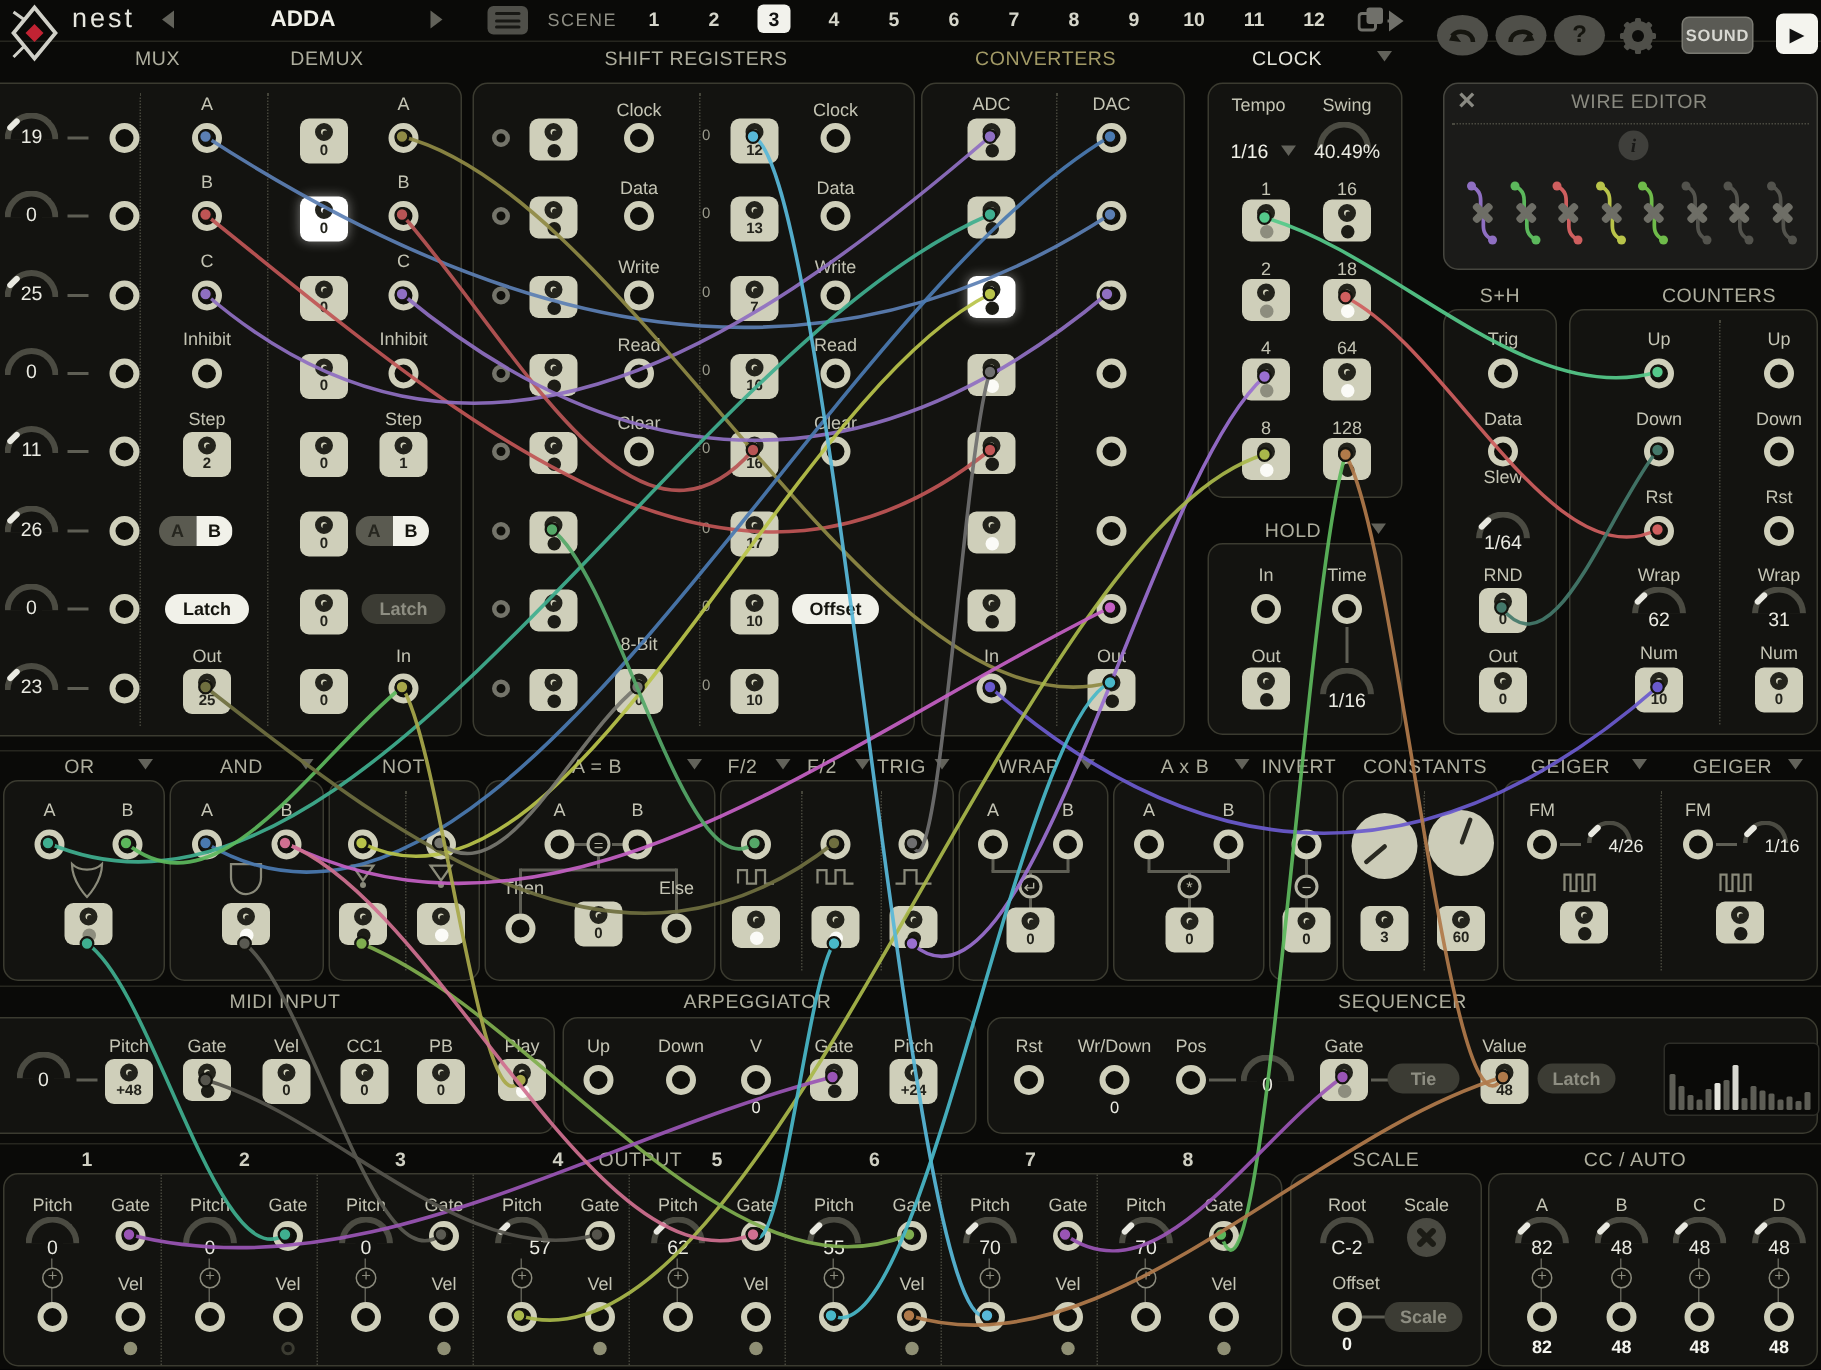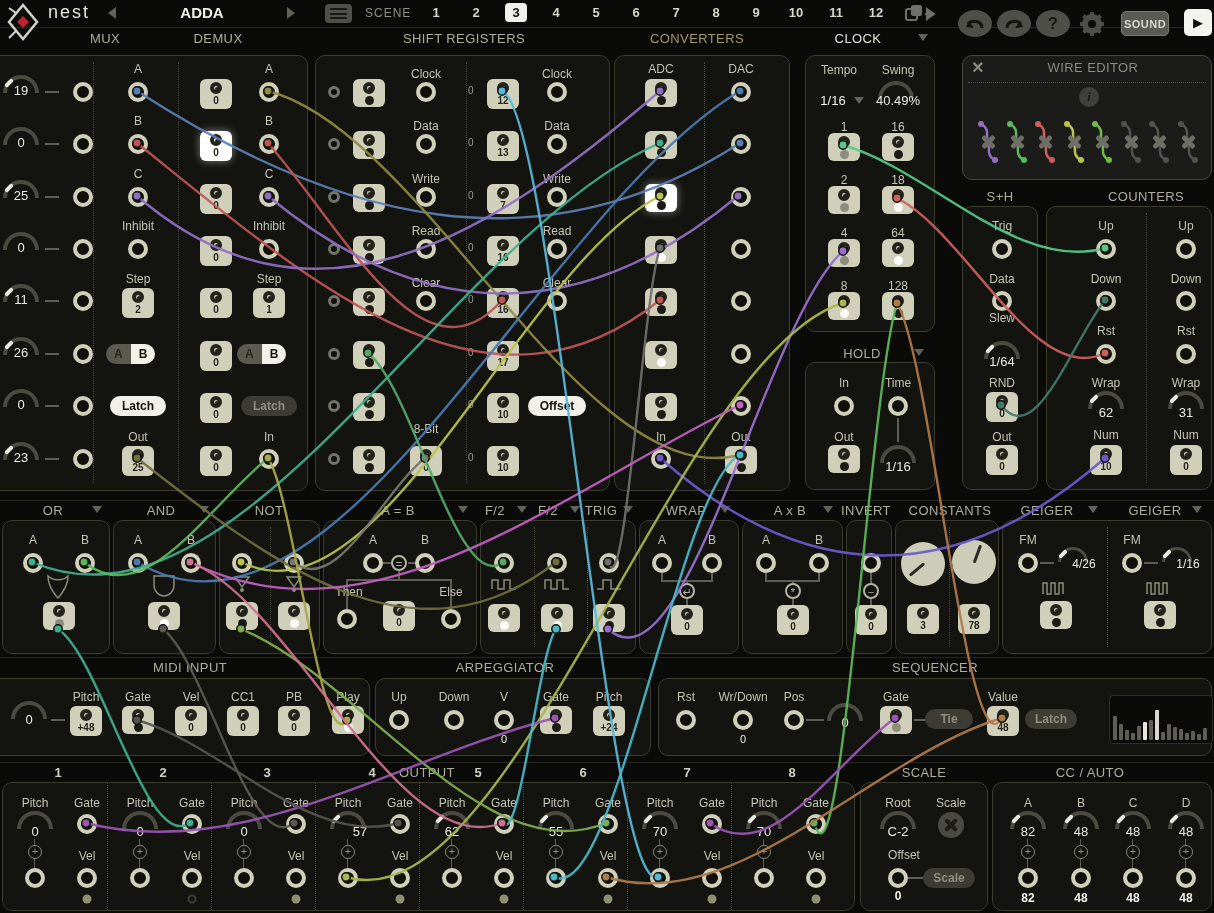--- a/index.html
+++ b/index.html
@@ -918,21 +918,21 @@
       </span>
 <span class="bknob" style="left:56px;top:19px">
         <i style="transform:rotate(20deg)"></i>
       </span>
 <span class="socket" style="left:11px;top:83px">
         <span class="ring"></span>
         <span class="val">3</span>
       </span>
 <span class="socket" style="left:62px;top:83px">
         <span class="ring"></span>
-        <span class="val">78</span>
+        <span class="val">60</span>
       </span>
 </div>
 
 <div class="panel" style="left:1002px;top:520px;width:210px;height:134px">
 <div class="vdot" style="left:104px"></div>
 <span class="lbl" style="left:25px;top:12px">FM</span>
 <span class="jack" style="left:15px;top:32px"></span>
 <span class="cline" style="left:37px;top:41px;width:14px;height:2px"></span>
 <span class="arc arcs lit" style="left:55px;top:26px"></span>
 <span class="dval" style="left:81px;top:36px;font-size:12px">4/26</span>

